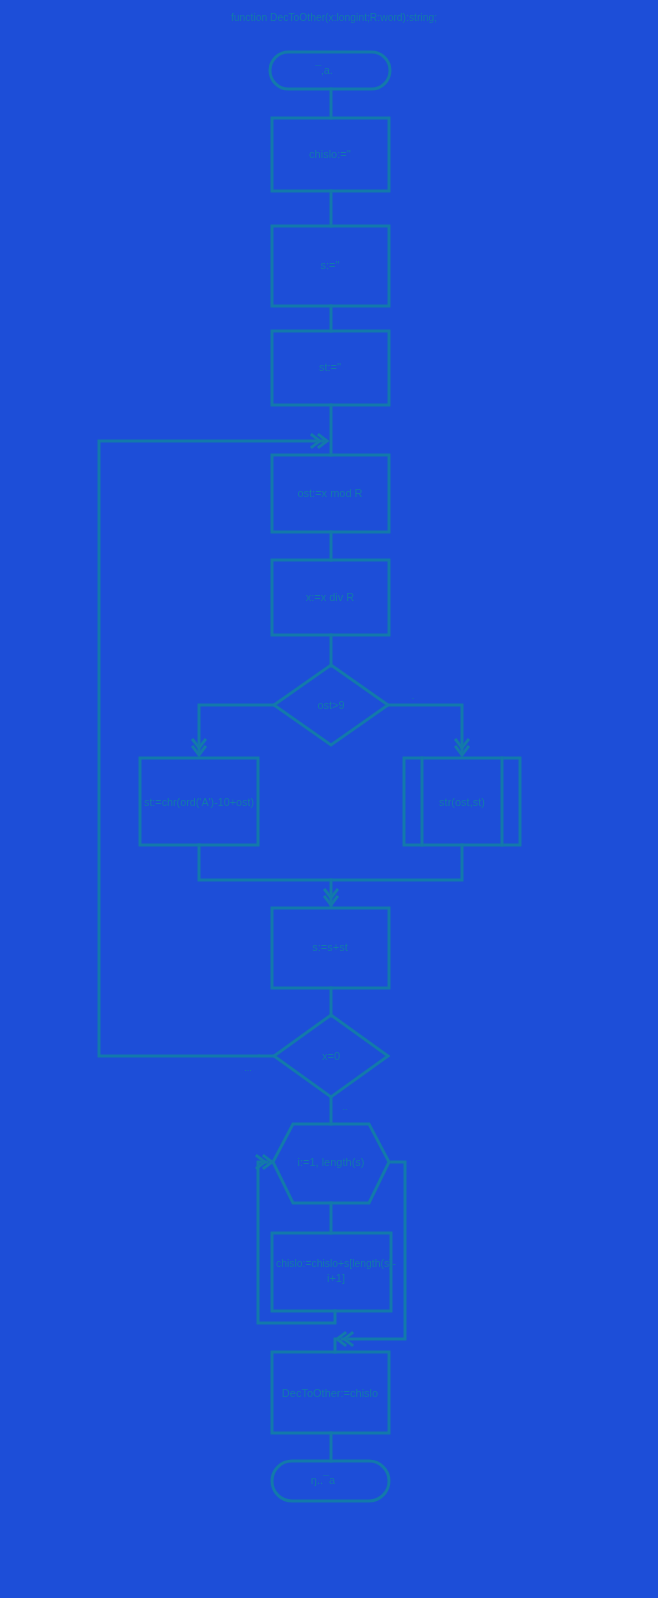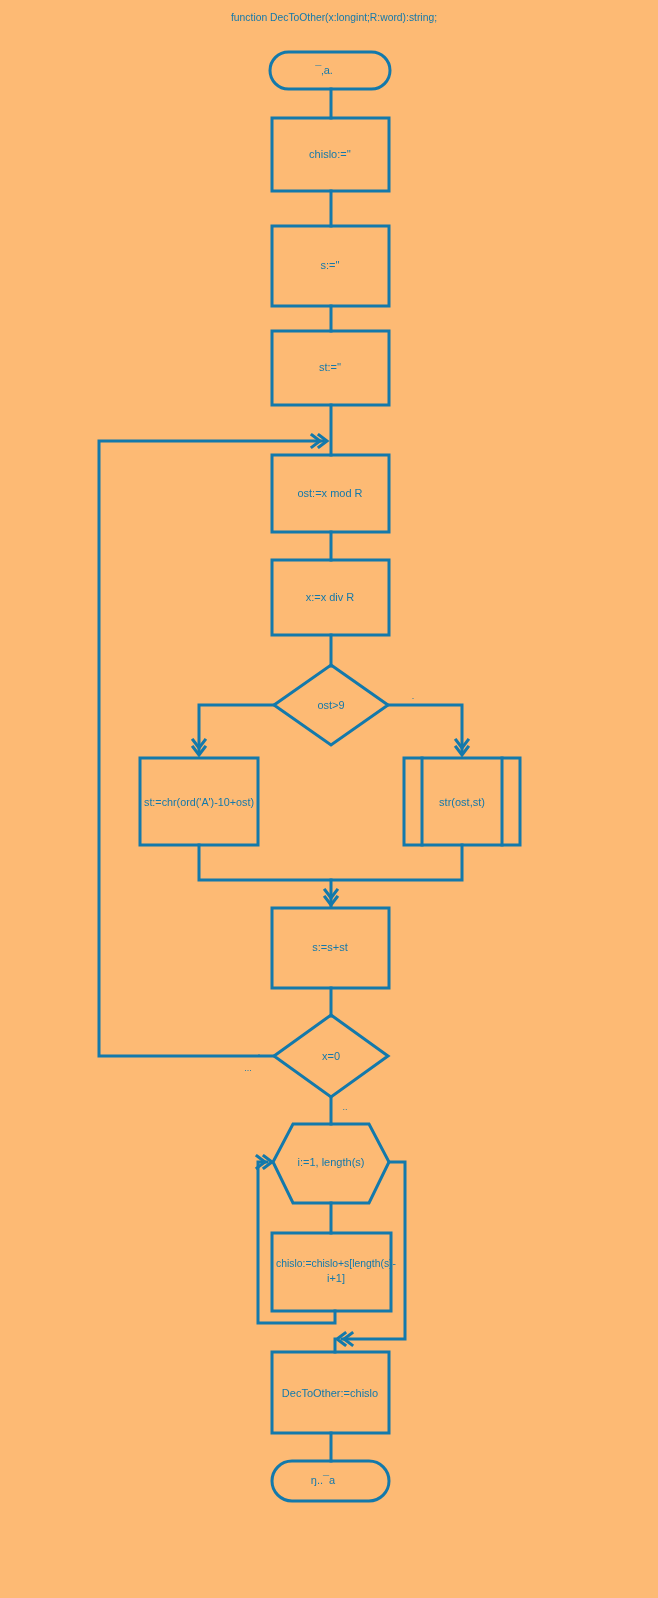--- a/index.html
+++ b/index.html
@@ -4,21 +4,21 @@
 <style>
   html, body {
     margin: 0;
     padding: 0;
     background: #ffffff;
   }
   #stage {
     position: relative;
     width: 658px;
     height: 1598px;
-    background: #fdba74;
+    background: #1d4ed8;
     font-family: "Liberation Sans", sans-serif;
     overflow: hidden;
   }
   svg { display: block; }
   .shape { stroke: #1379AB; stroke-width: 3; fill: none; }
   .thin  { stroke: #1379AB; stroke-width: 3; fill: none; stroke-linecap: square; }
   .lbl {
     fill: #1379AB;
     stroke: none;
     font-family: "Liberation Sans", sans-serif;

